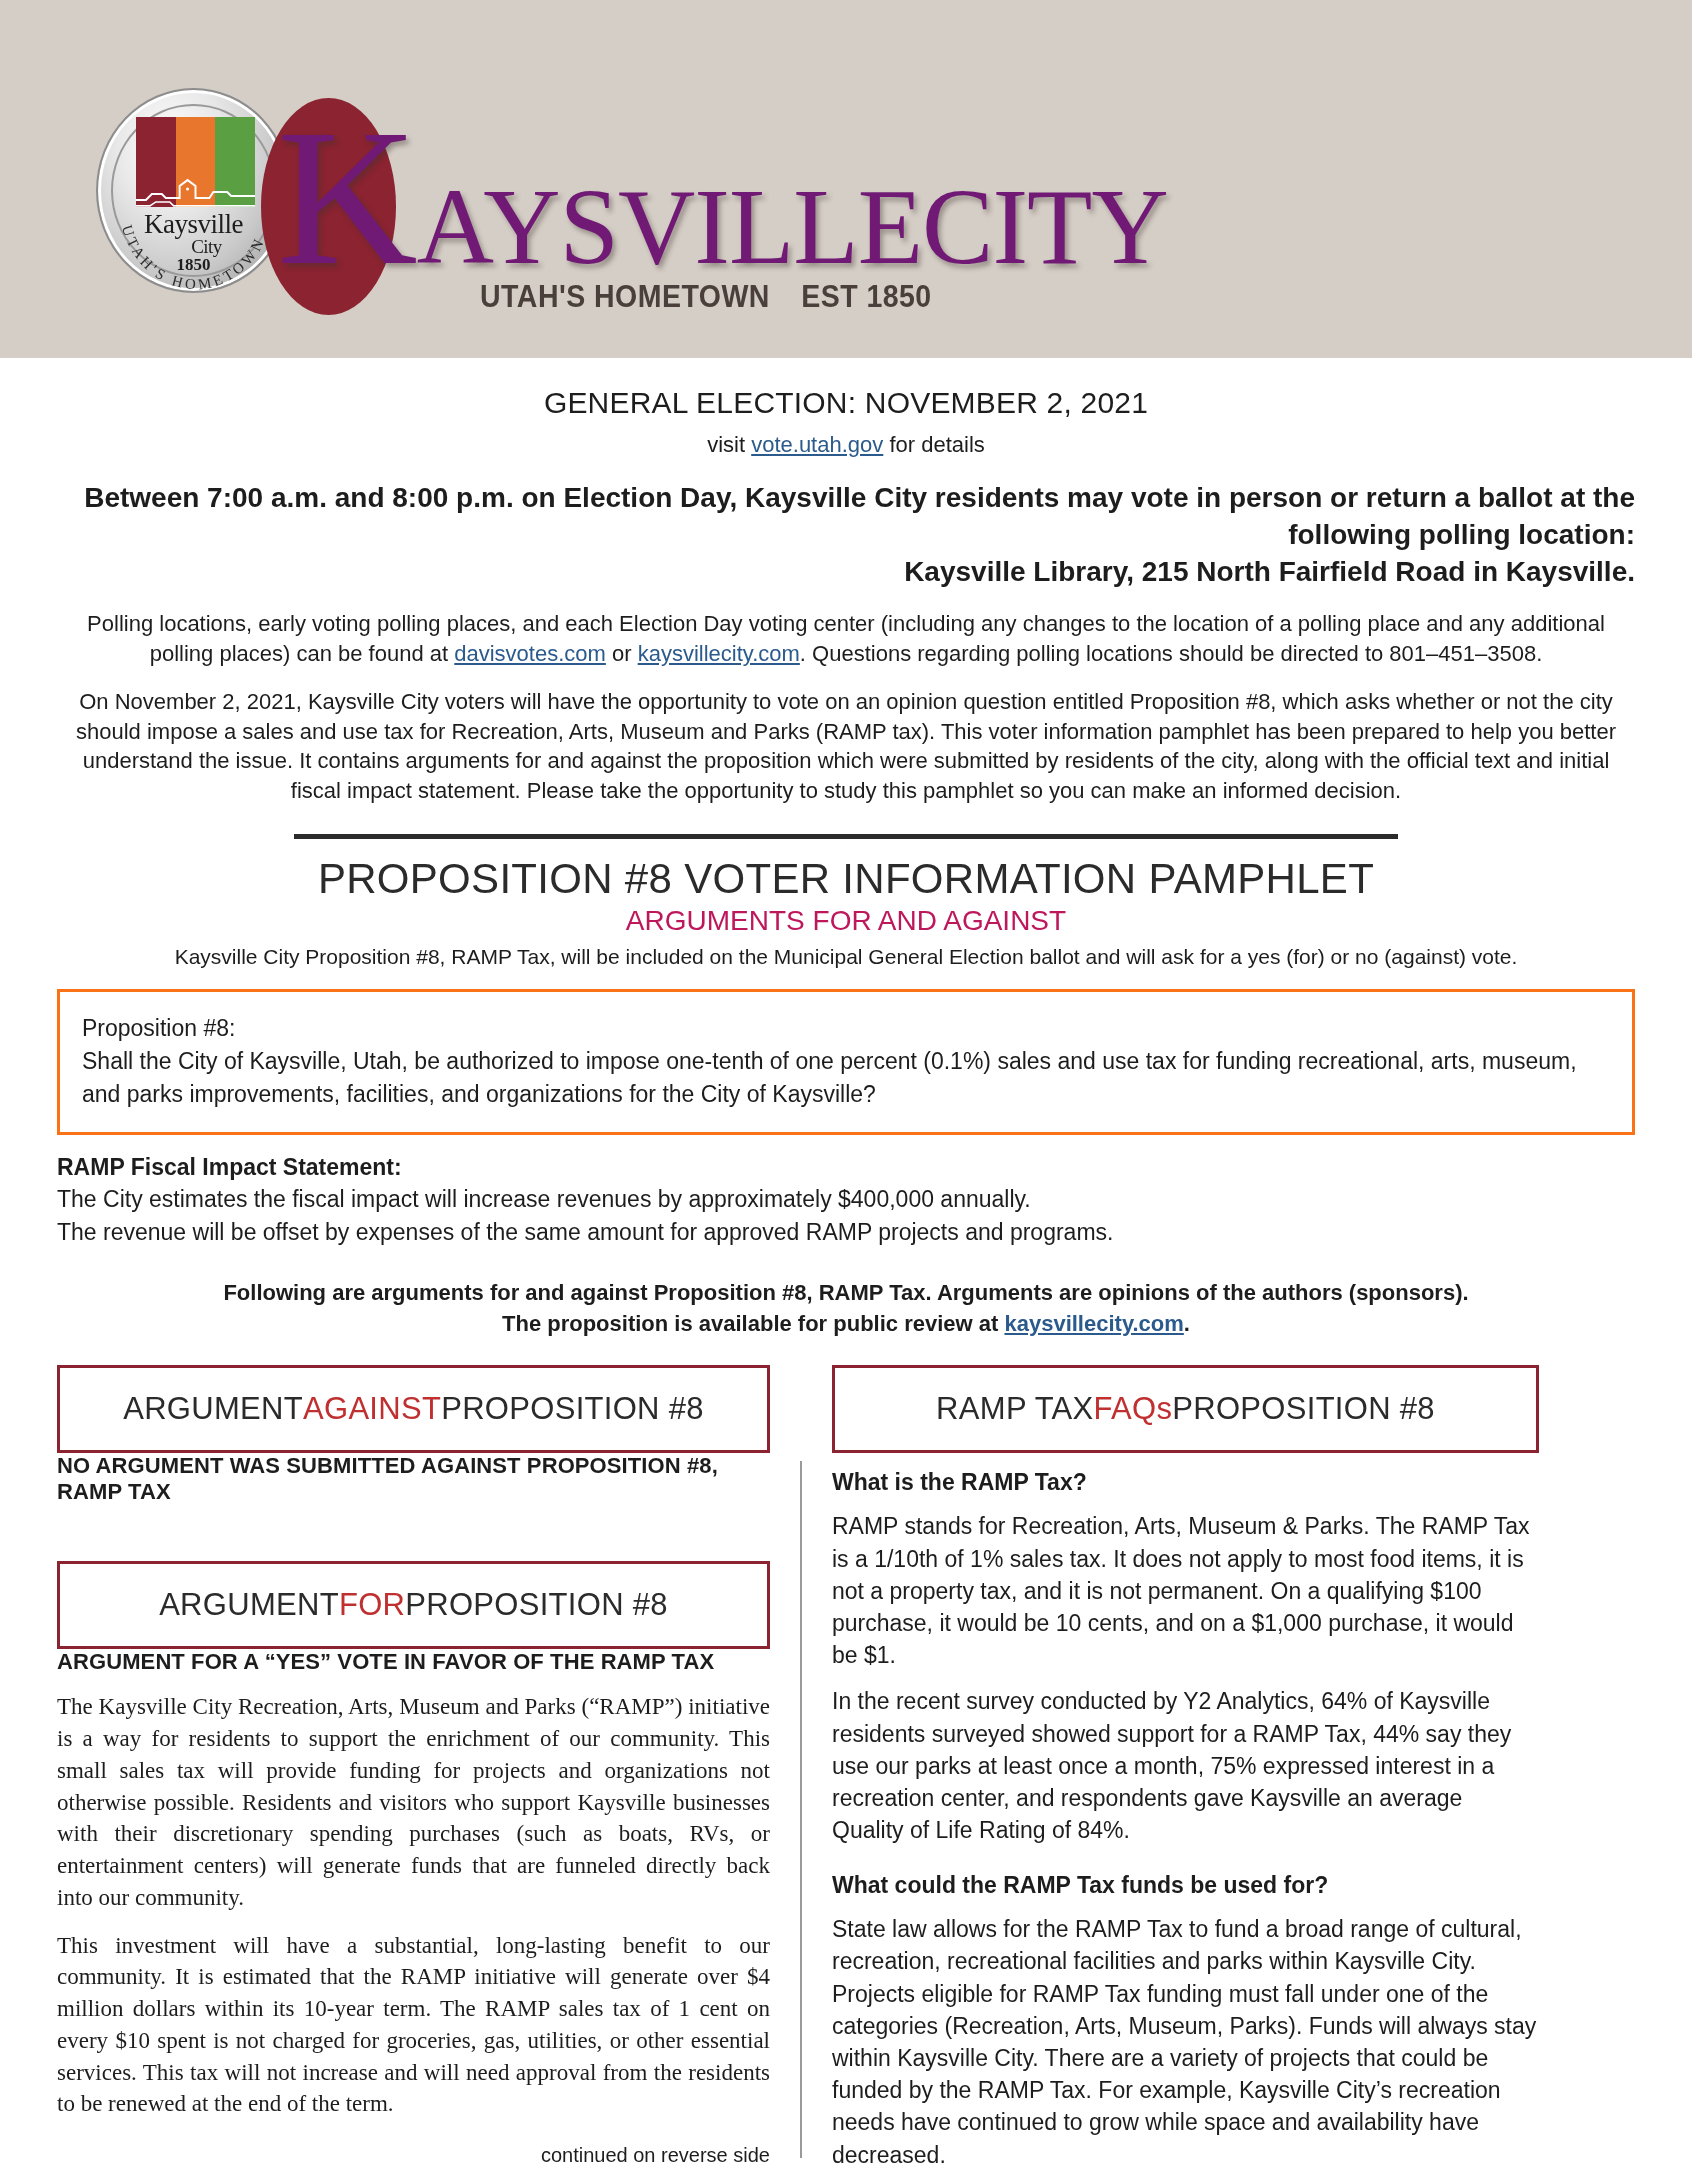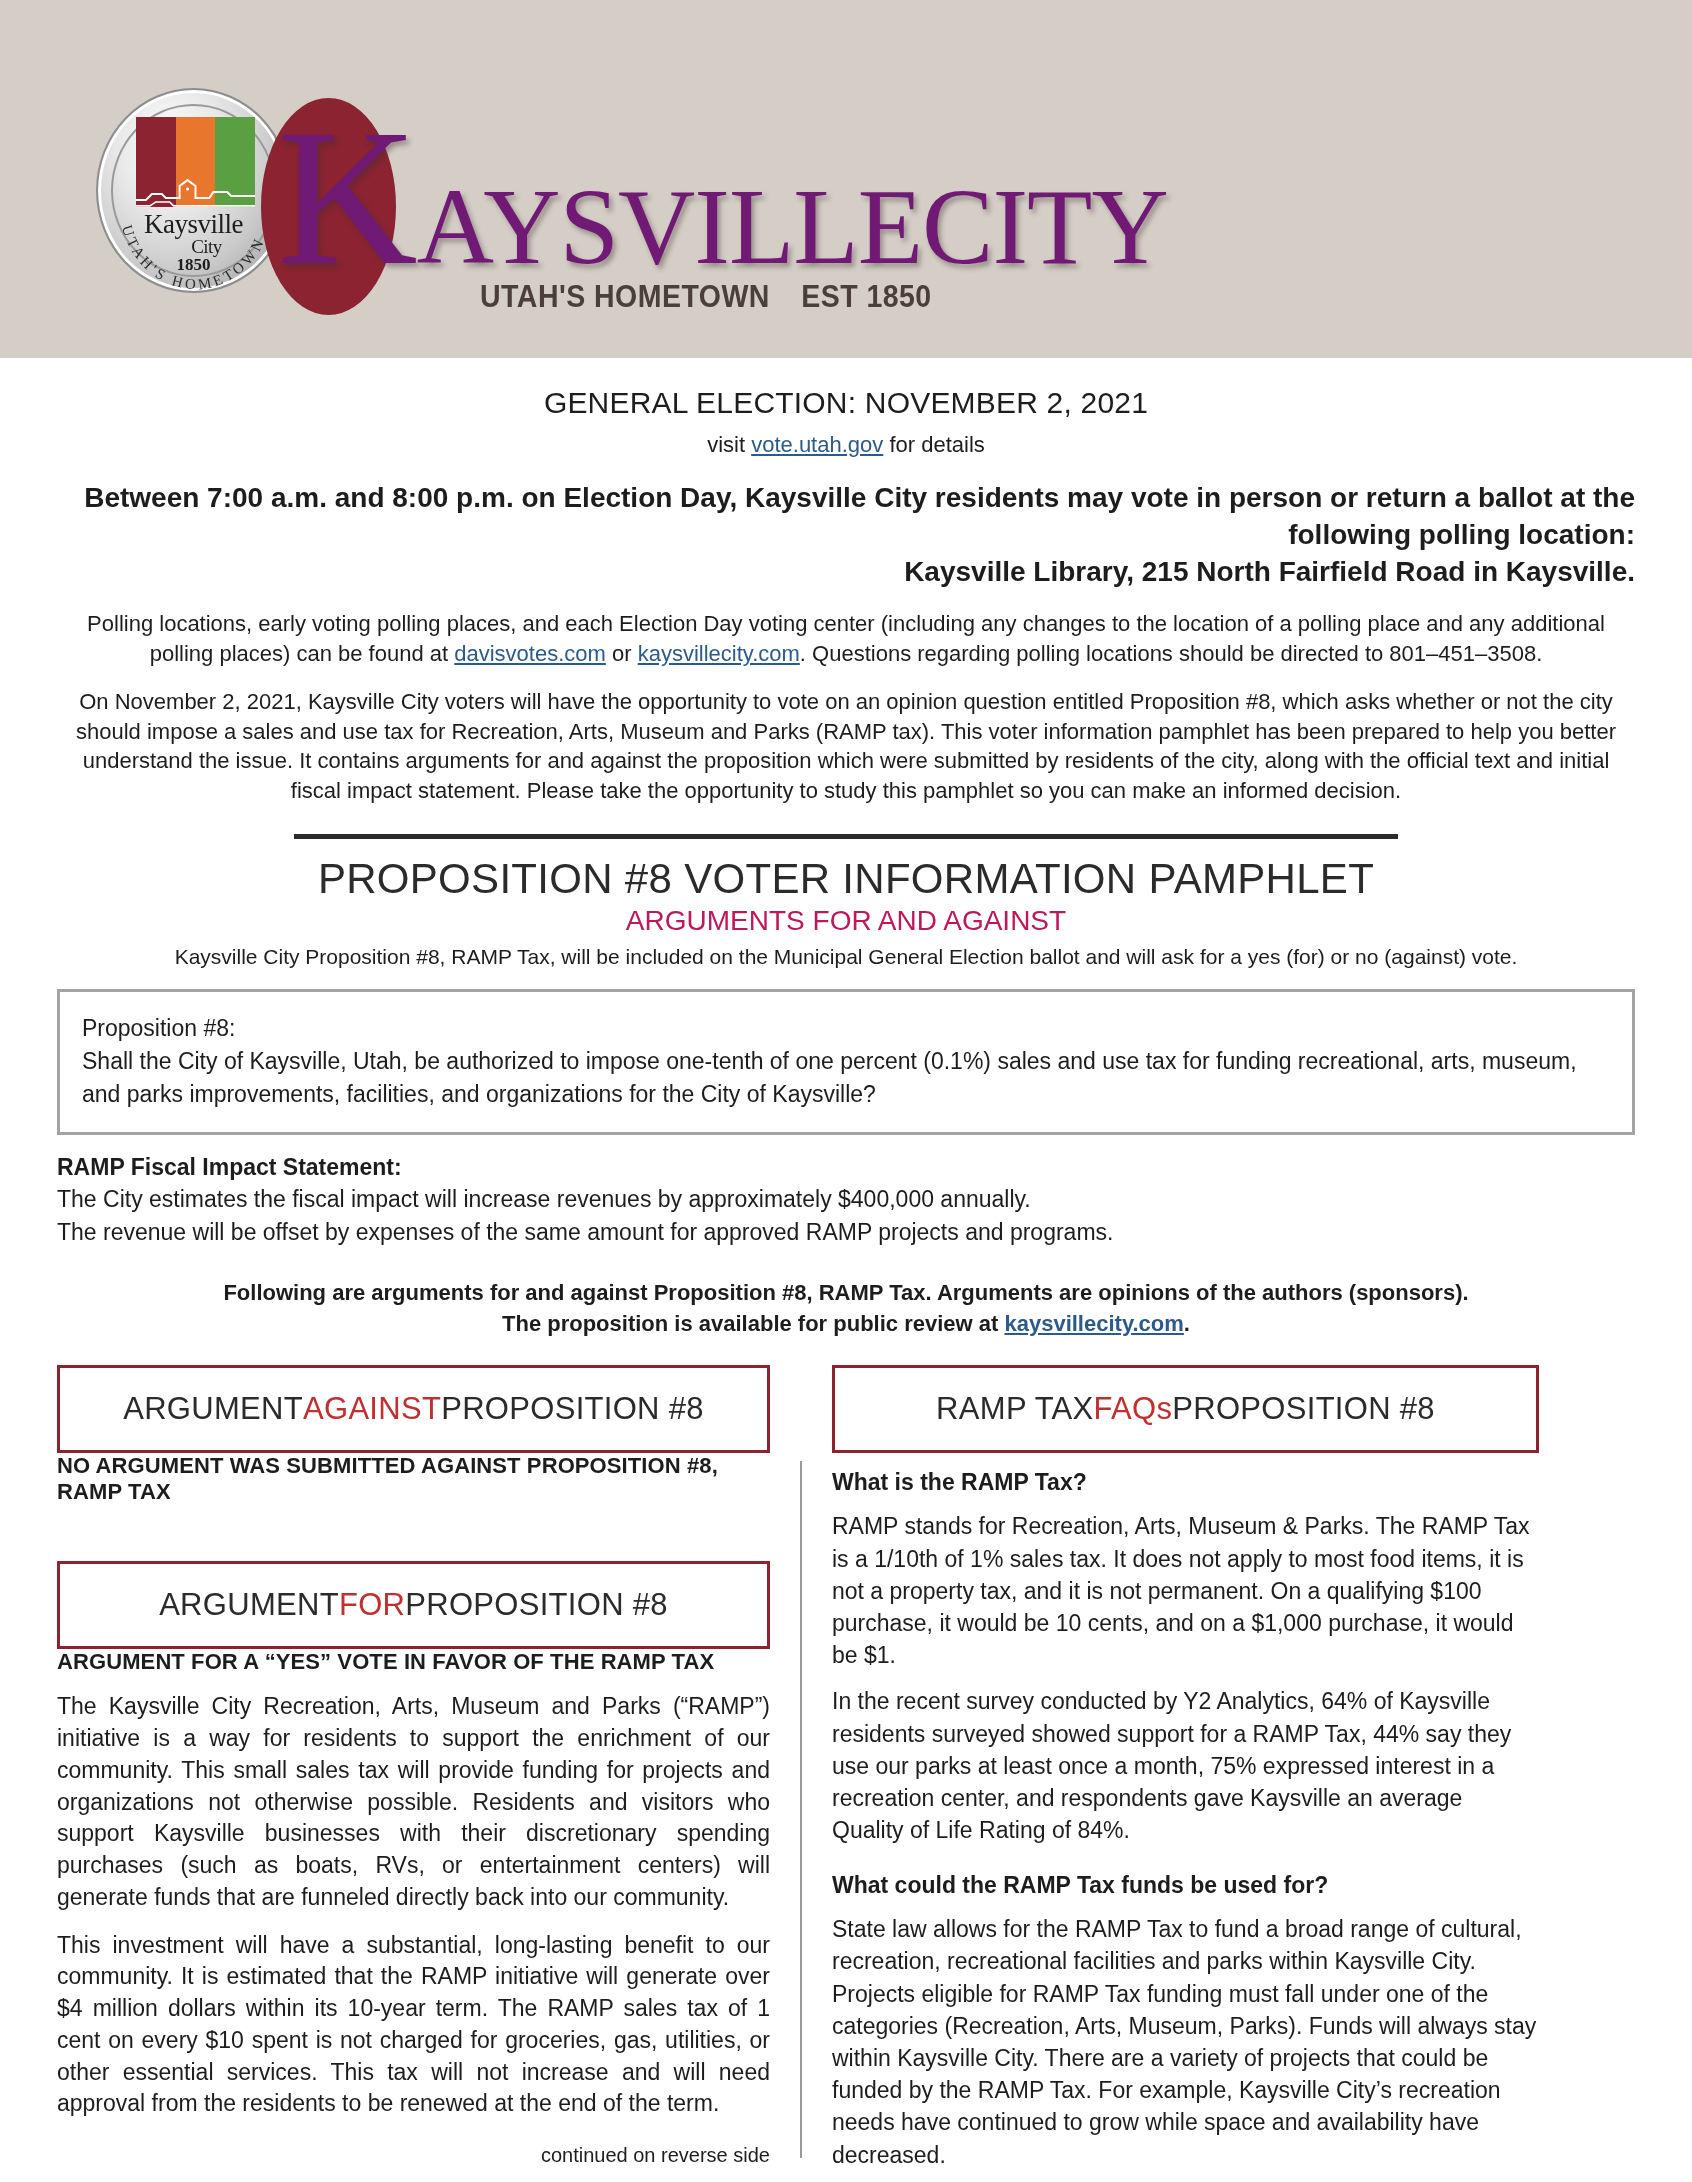--- a/index.html
+++ b/index.html
@@ -172,21 +172,21 @@
     margin-top: 2px;
     color: #be185d;
   }
   .ballot-note {
     text-align: center;
     font-size: 21px;
     margin-top: 8px;
   }
 
   .prop-box {
-    border: 3px solid #a3a3a3;
+    border: 3px solid #f97316;
     margin-top: 20px;
     padding: 20px 22px 22px 22px;
     font-size: 23px;
     line-height: 1.42;
   }
   .fiscal {
     margin-top: 16px;
     font-size: 23px;
     line-height: 1.4;
   }
@@ -231,20 +231,21 @@
   .sub-head {
     font-weight: bold;
     font-size: 22px;
     letter-spacing: 0.1px;
   }
   .body-p {
     font-size: 23px;
     line-height: 1.38;
     margin-top: 16px;
     text-align: justify;
+    font-family: Liberation Serif, serif;
   }
   .faq-q {
     font-weight: bold;
     font-size: 23px;
     margin-top: 26px;
   }
   .faq-q.first { margin-top: 16px; }
   .faq-a {
     font-size: 23px;
     line-height: 1.4;

